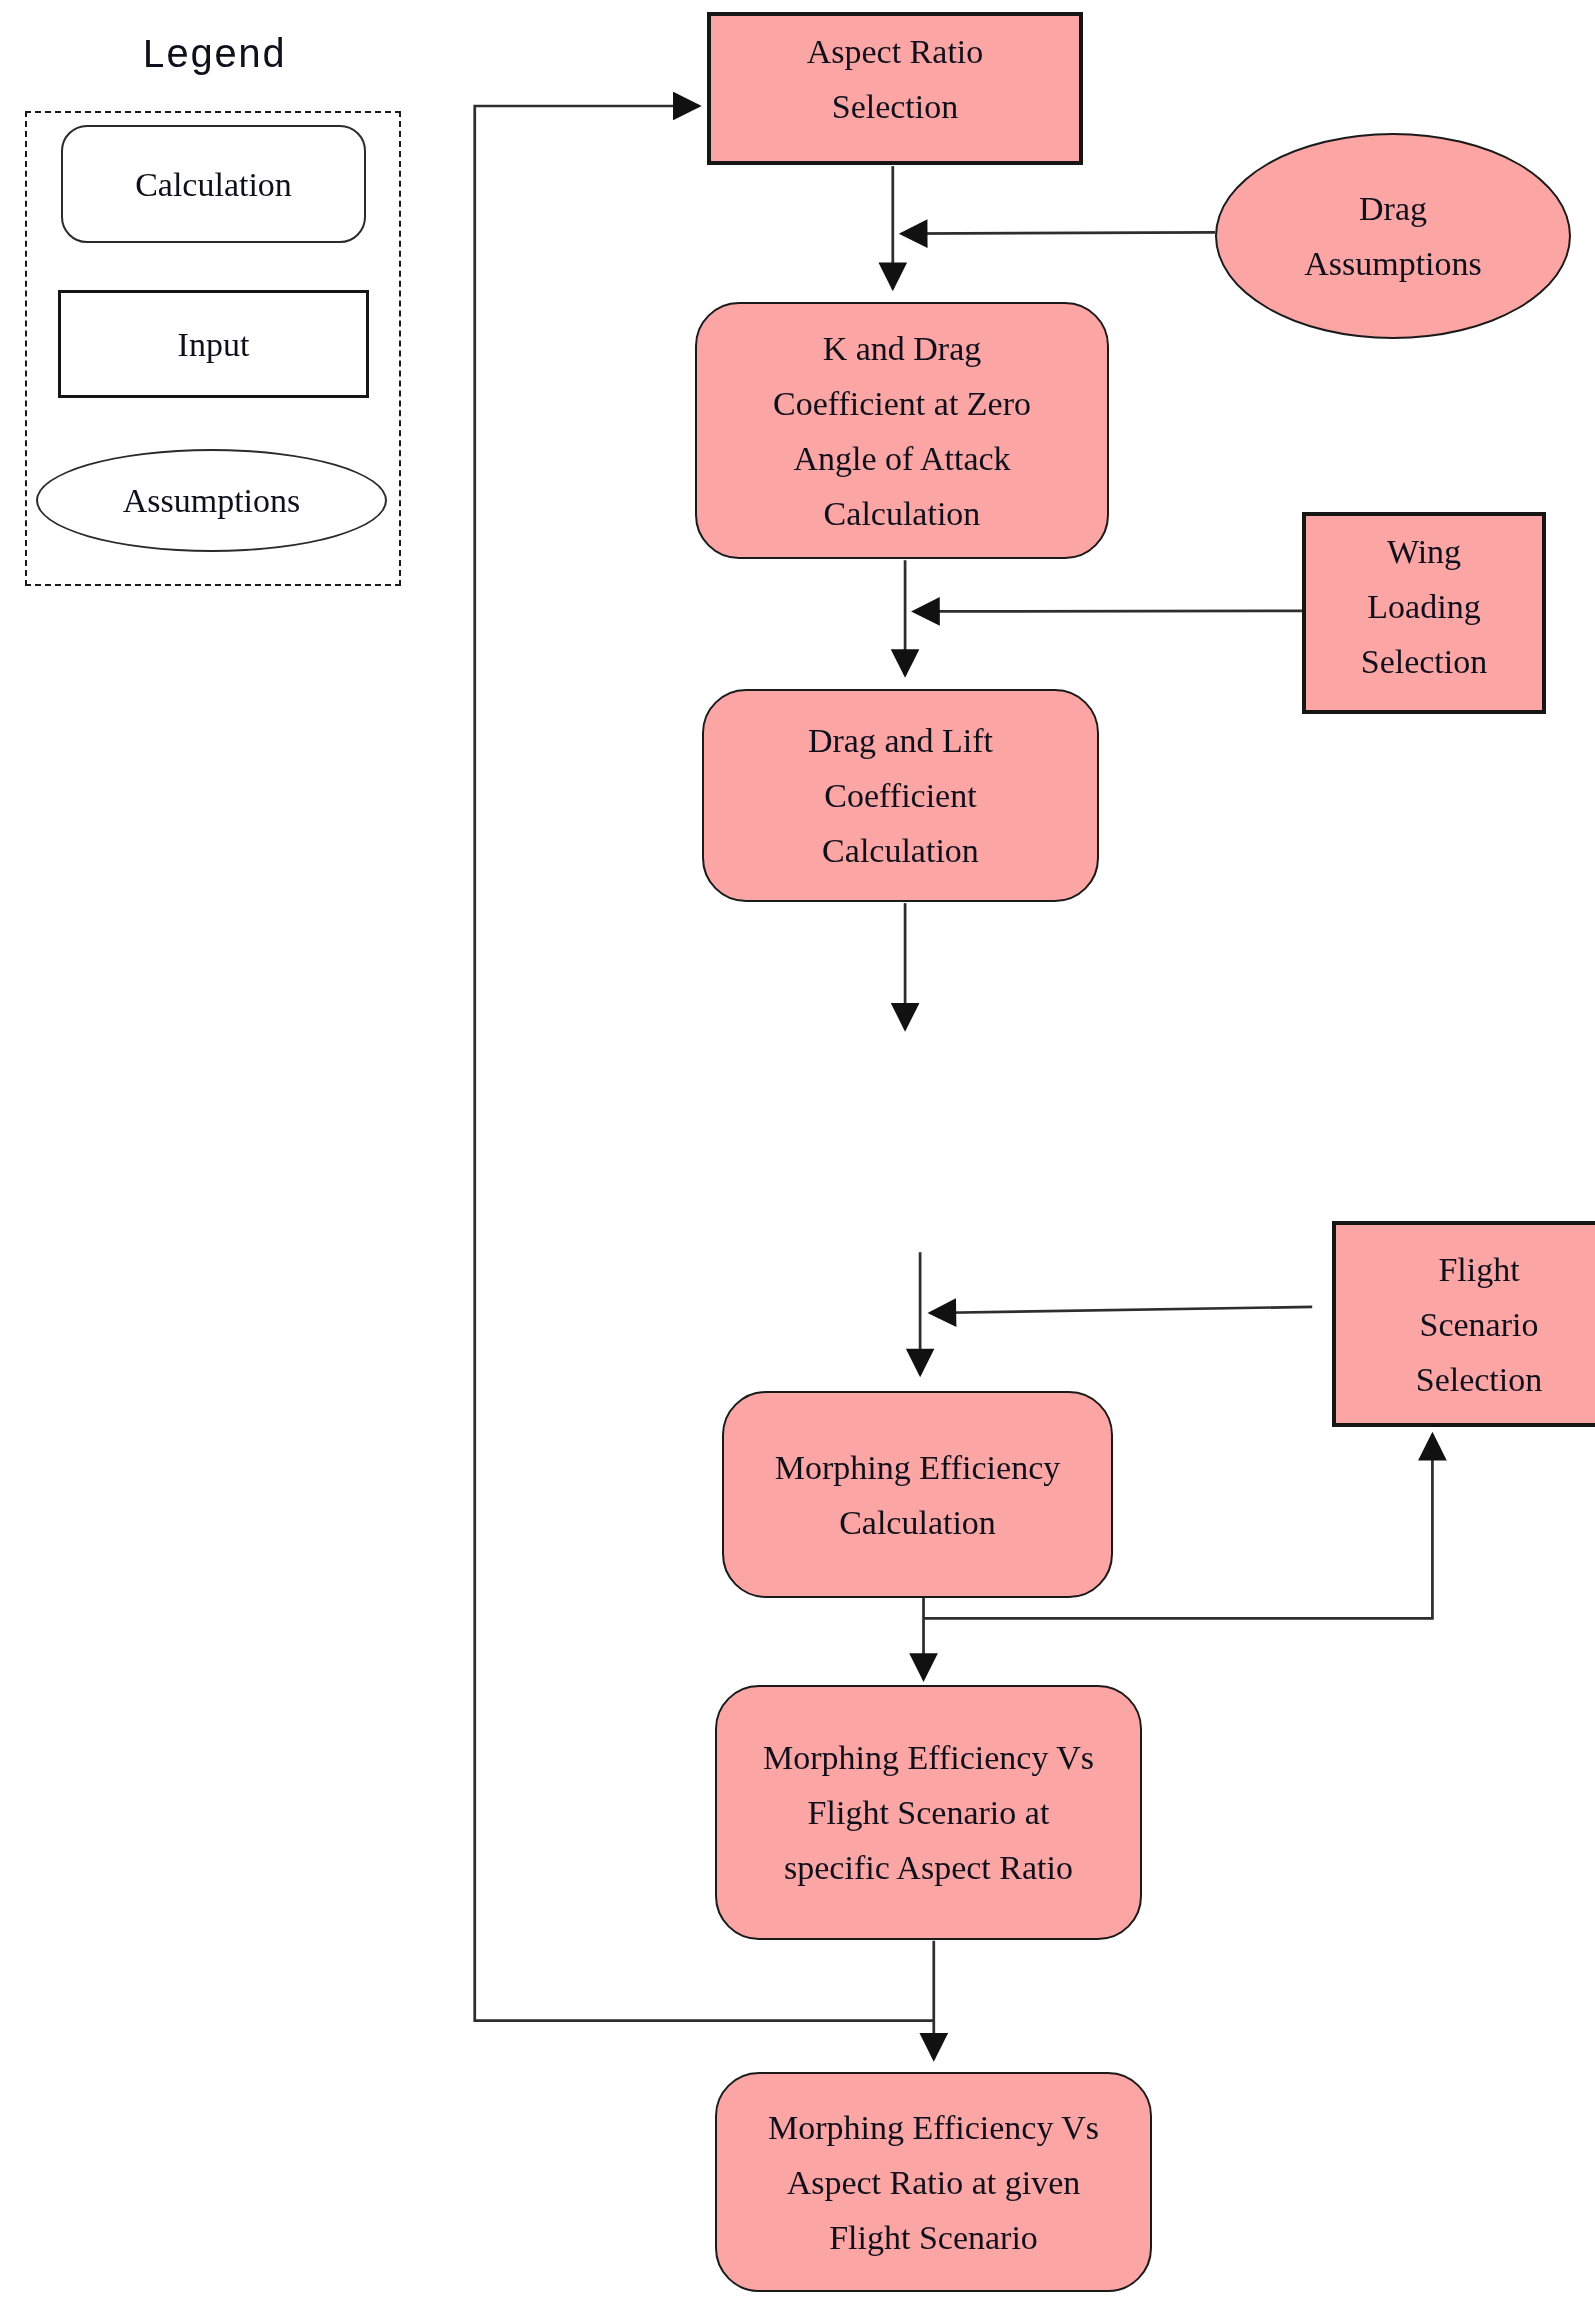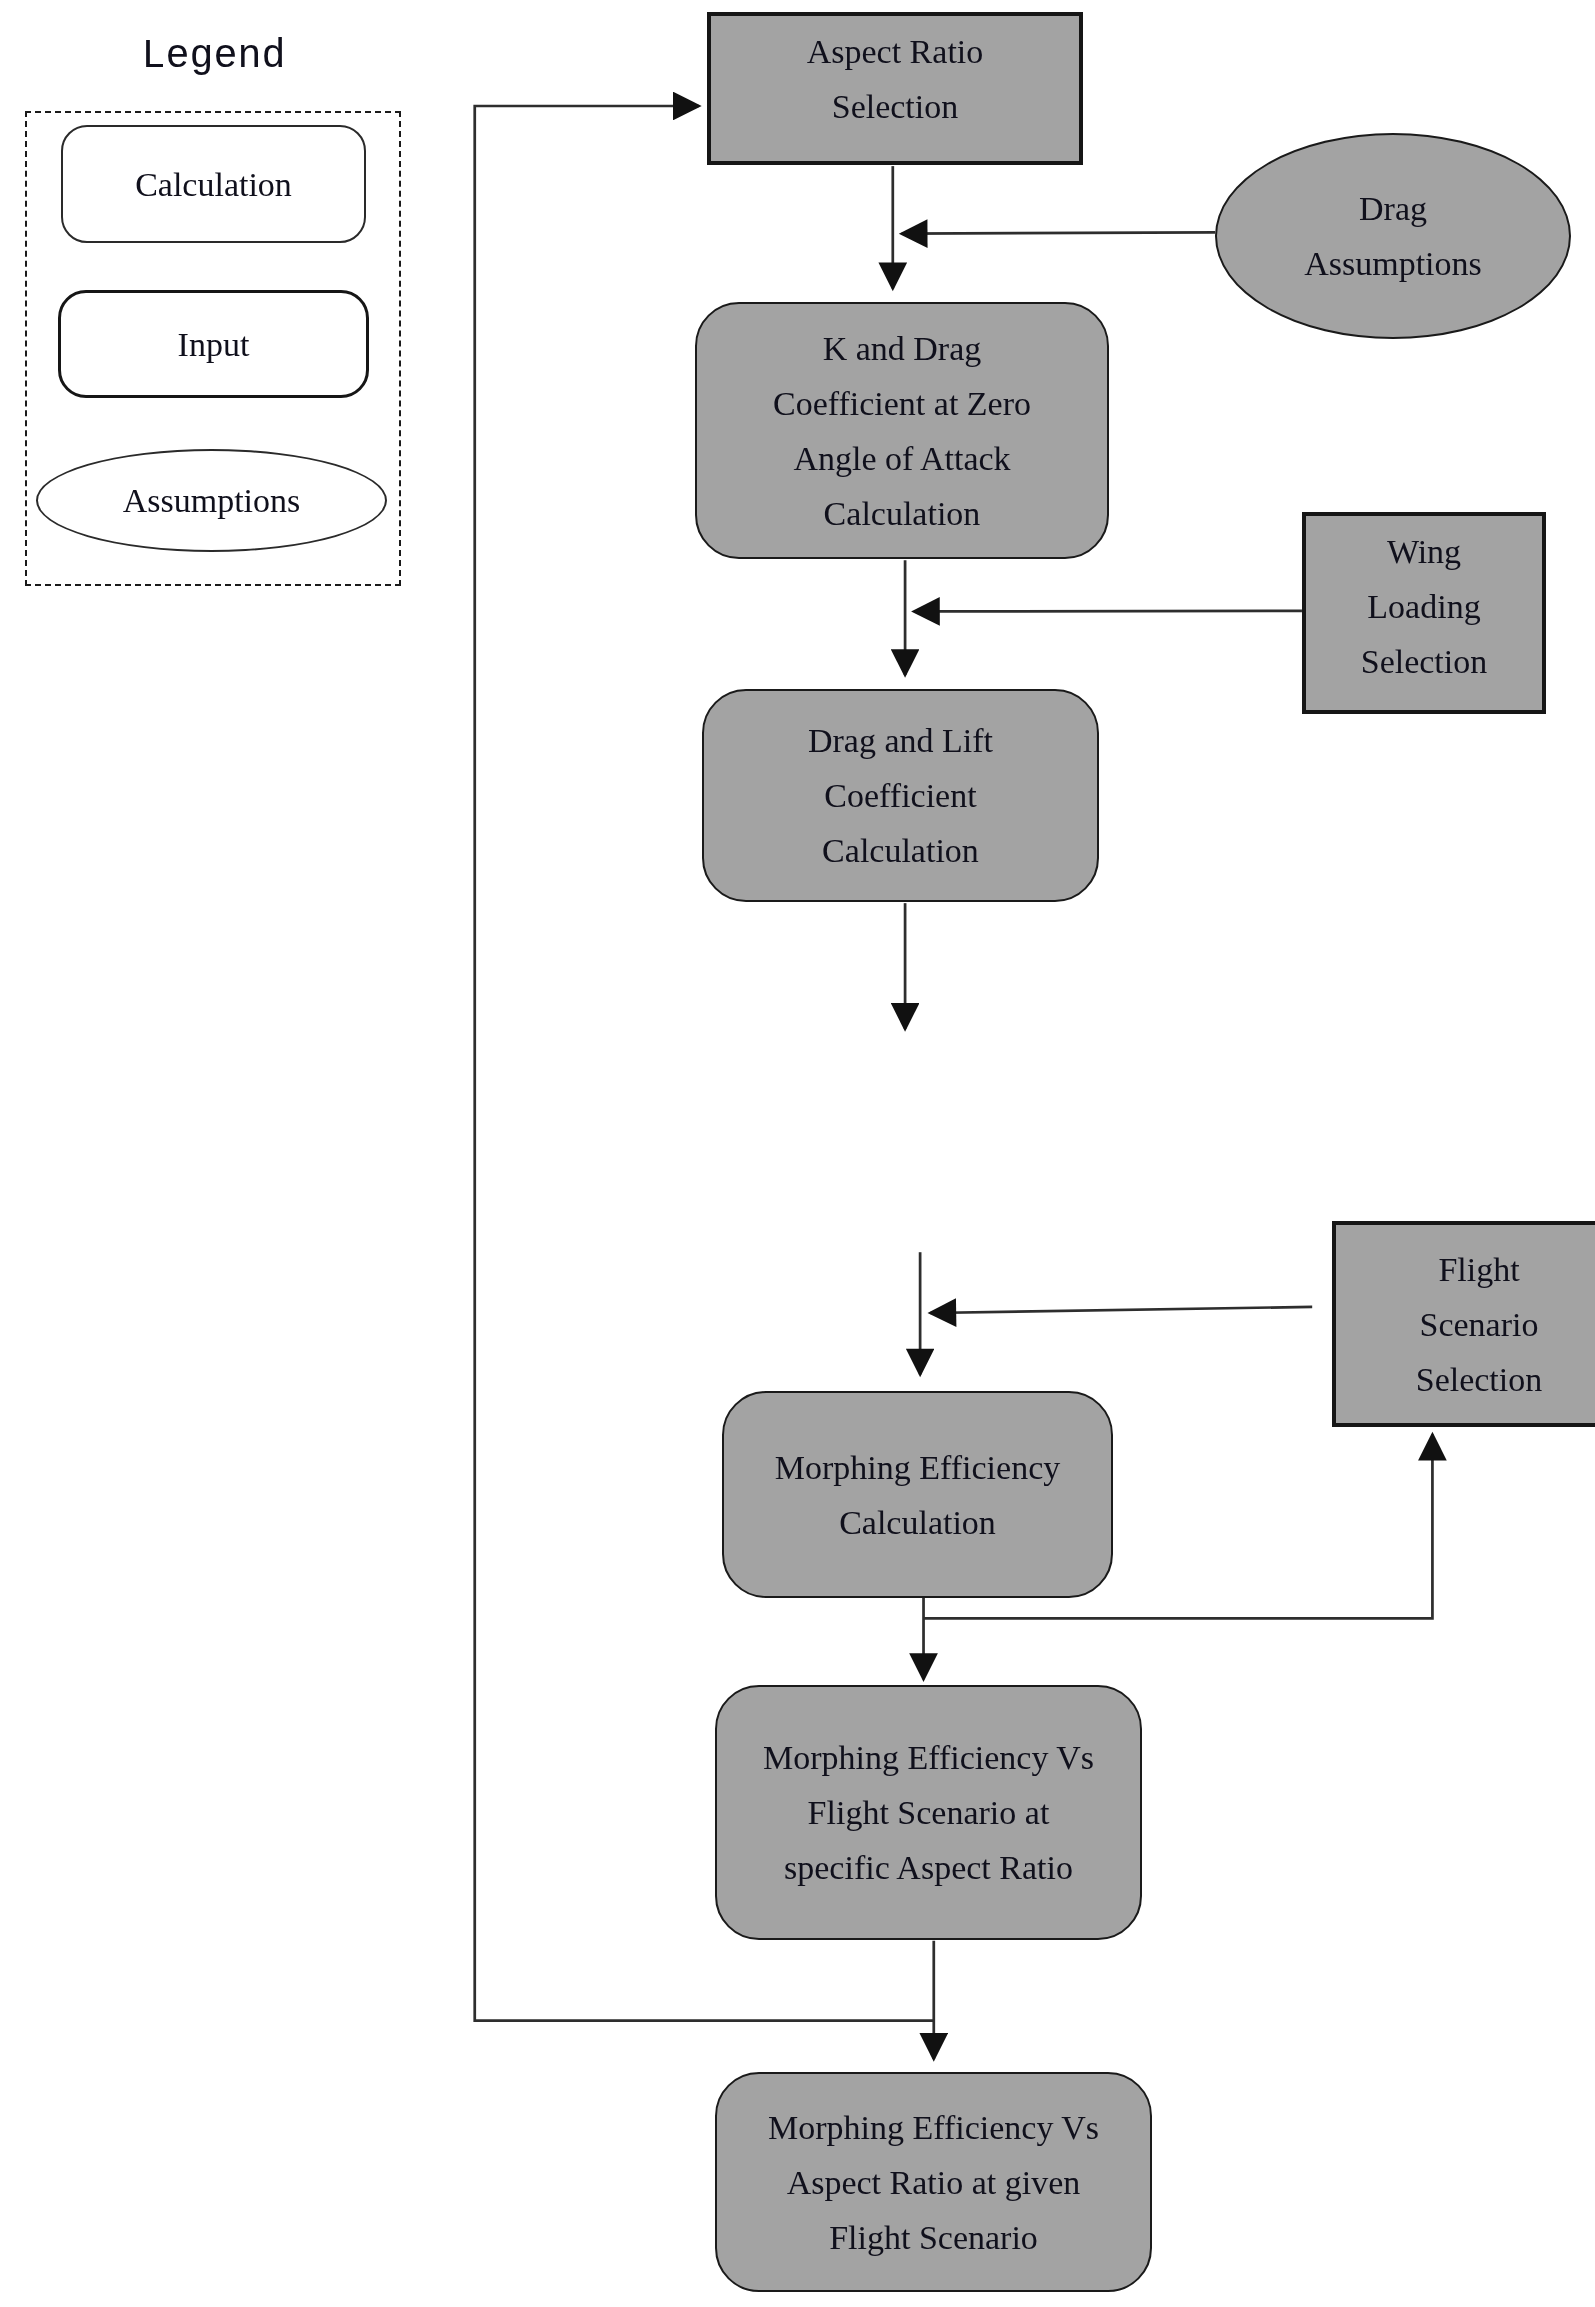--- a/index.html
+++ b/index.html
@@ -19,21 +19,21 @@
   .node {
     position:absolute;
     box-sizing:border-box;
     display:flex;
     align-items:center;
     justify-content:center;
     text-align:center;
     white-space:pre-line;
     font-size:34px;
     line-height:55px;
-    background:#a3a3a3;
+    background:#fca5a5;
   }
   .rect    { border:4.1px solid #161616; }
   .round   { border:2.7px solid #1a1a1a; border-radius:44px; }
   .ellipse { border:2.7px solid #1a1a1a; border-radius:50%; }
   .legend-title {
     position:absolute;
     left:77px; top:36px; width:273px;
     text-align:center;
     font-size:40px; line-height:41px;font-family:Liberation Mono, monospace;
   }
@@ -44,21 +44,20 @@
     border:2.7px dashed #1a1a1a;
     background:transparent;
   }
   .legend-shape {
     position:absolute;
     box-sizing:border-box;
     display:flex; align-items:center; justify-content:center;
     text-align:center;
     font-size:34px; line-height:41px;
     background:#ffffff;
-    border-radius:28px;
   }
   .legend-calc  { left:61px;  top:125px; width:305px; height:118px; border:2.7px solid #2a2a2a; border-radius:26px; }
   .legend-input { left:58px;  top:290px; width:311px; height:108px; border:3.4px solid #161616; }
   .legend-ellip { left:36px;  top:449px; width:351px; height:103px; border:2.7px solid #2a2a2a; border-radius:50%; }
 </style>
 </head>
 <body>
 
 <div class="canvas">
 

